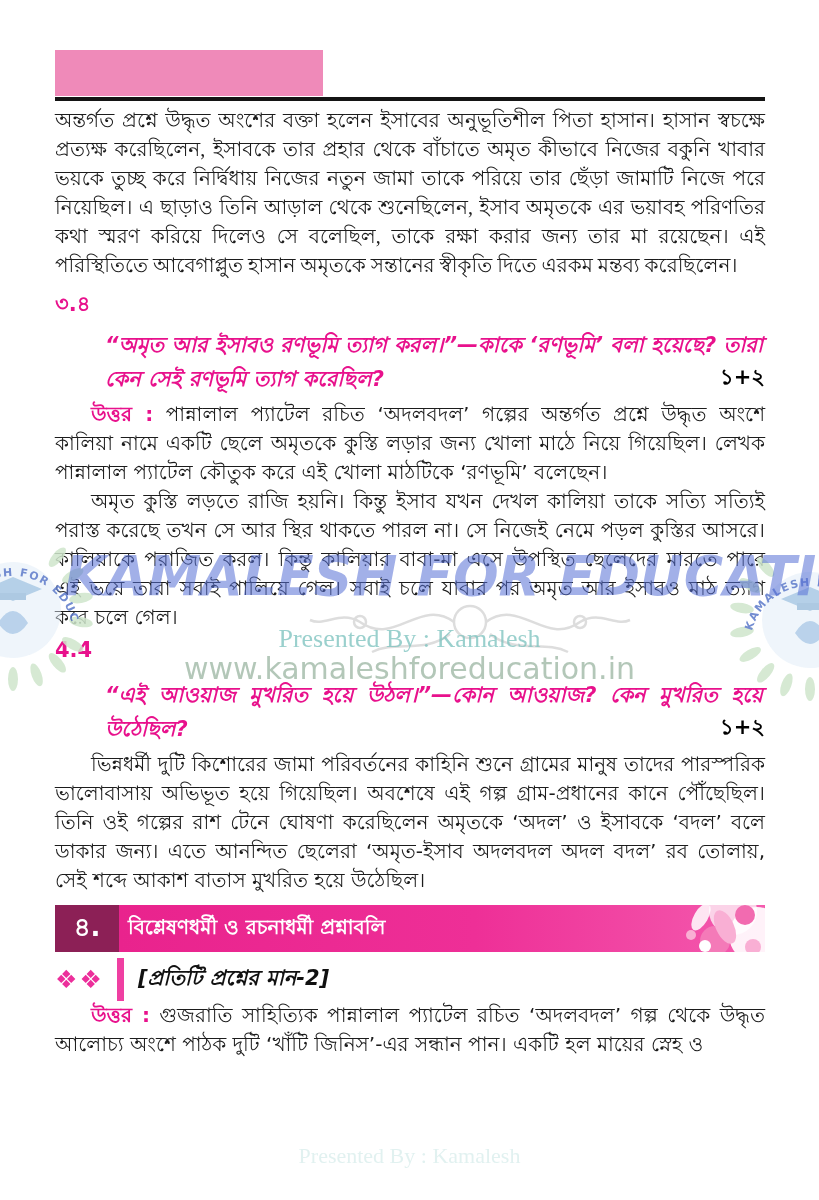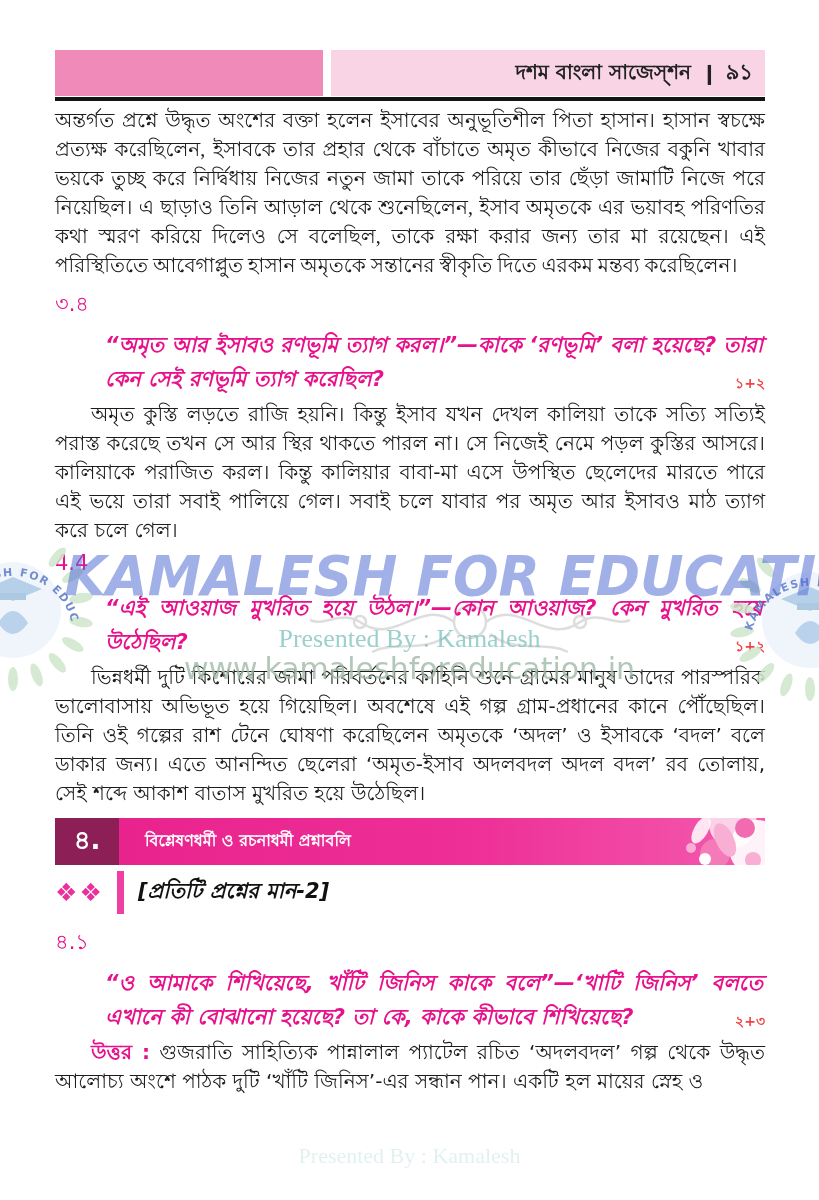--- a/index.html
+++ b/index.html
@@ -16,30 +16,30 @@
   .header-right .hsep{font-size:20px;font-weight:bold;color:#222;margin:0 8px 0 10px;}
   .header-right .hpg{font-size:21px;font-weight:bold;color:#222;}
   .header-rule{position:absolute;left:55px;top:97px;width:710px;height:4px;background:#141414;}
   
   .content{position:absolute;left:55px;top:106px;width:710px;z-index:1;}
   .body-par{font-size:20px;line-height:29px;text-align:justify;margin:0 0 8px 0;font-family:Liberation Serif, serif;}
   .ans{font-size:20px;line-height:29px;text-align:justify;margin:0;text-indent:36px;}
   .ans-label{color:#e8118c;font-weight:bold;}
   
   .q{display:flex;margin:2px 0 4px 0;}
-  .qnum{width:50px;flex:0 0 50px;font-size:21px;font-weight:normal;color:#e8118c;}
+  .qnum{width:50px;flex:0 0 50px;font-size:21px;font-weight:bold;color:#e8118c;}
   .qbody{flex:1;position:relative;}
   .qtext{font-size:21px;line-height:34px;font-weight:bold;font-style:italic;color:#e8118c;text-align:justify;display:block;padding-right:2px;margin-top:40px;}
-  .qmarks{position:absolute;right:0;bottom:0;font-size:14px;font-weight:bold;color:#ef4444;font-style:normal;}
+  .qmarks{position:absolute;right:0;bottom:0;font-size:21px;font-weight:bold;color:#000000;font-style:normal;}
   .q35{margin-top:6px;}
   
   .sec-banner{display:flex;margin-top:10px;height:47px;}
   .sec-num{flex:0 0 64px;background:#8c2056;color:#fff;display:flex;align-items:center;justify-content:center;font-size:26px;font-weight:bold;}
   .sec-title-wrap{flex:1;background:linear-gradient(90deg,#e9238d 0%,#ee2f97 55%,#f45bae 100%);position:relative;display:flex;align-items:center;overflow:hidden;}
-  .sec-title{color:#ffffff;font-size:16px;font-weight:bold;padding-left:26px;position:relative;z-index:2;}
+  .sec-title{color:#ffffff;font-size:20px;font-weight:bold;padding-left:9px;position:relative;z-index:2;}
   .sec-decor{position:absolute;right:0;top:0;height:47px;z-index:1;}
   
   .instr-row{display:flex;align-items:center;margin-top:6px;min-height:42px;}
   .instr-icons{flex:0 0 62px;color:#ec2f9b;font-size:25px;letter-spacing:2px;display:flex;align-items:center;}
   .instr-body{flex:1;border-left:7px solid #ef3fa2;padding:4px 0 4px 14px;display:flex;justify-content:space-between;align-items:center;}
   .instr-text{font-size:21px;font-weight:bold;color:#111;}
   .instr-note{font-size:21px;font-weight:bold;font-style:italic;color:#111;}
   .q41{margin-top:12px;}
   
   .wm-main{
@@ -67,39 +67,38 @@
   .ornament{position:absolute;left:300px;top:592px;z-index:0;opacity:0.7;pointer-events:none;}
 </style>
 </head>
 <body>
 
 <div class="page">
 
   <div class="header-bar">
     <div class="header-left"></div>
     <div class="header-gap"></div>
-    <div class="header-right">
-      <span class="ht">দশম বাংলা সাজেস্শন</span>
-      <span class="hsep">❙</span>
-      <span class="hpg">৯১</span>
-    </div>
   </div>
   <div class="header-rule"></div>
 
   <div class="content">
 
     <p class="body-par">অন্তর্গত প্রশ্নে উদ্ধৃত অংশের বক্তা হলেন ইসাবের অনুভূতিশীল পিতা হাসান। হাসান স্বচক্ষে প্রত্যক্ষ করেছিলেন, ইসাবকে তার প্রহার থেকে বাঁচাতে অমৃত কীভাবে নিজের বকুনি খাবার ভয়কে তুচ্ছ করে নির্দ্বিধায় নিজের নতুন জামা তাকে পরিয়ে তার ছেঁড়া জামাটি নিজে পরে নিয়েছিল। এ ছাড়াও তিনি আড়াল থেকে শুনেছিলেন, ইসাব অমৃতকে এর ভয়াবহ পরিণতির কথা স্মরণ করিয়ে দিলেও সে বলেছিল, তাকে রক্ষা করার জন্য তার মা রয়েছেন। এই পরিস্থিতিতে আবেগাপ্লুত হাসান অমৃতকে সন্তানের স্বীকৃতি দিতে এরকম মন্তব্য করেছিলেন।</p>
 
     <div class="q">
       <span class="qnum">৩.৪</span>
       <div class="qbody">
         <span class="qtext">“অমৃত আর ইসাবও রণভূমি ত্যাগ করল।”—কাকে ‘রণভূমি’ বলা হয়েছে? তারা কেন সেই রণভূমি ত্যাগ করেছিল?</span>
         <span class="qmarks">১+২</span>
       </div>
     </div>
+    <p class="ans">
+      <span class="ans-label">উত্তর :</span>
+      <span>পান্নালাল প্যাটেল রচিত ‘অদলবদল’ গল্পের অন্তর্গত প্রশ্নে উদ্ধৃত অংশে কালিয়া নামে একটি ছেলে অমৃতকে কুস্তি লড়ার জন্য খোলা মাঠে নিয়ে গিয়েছিল। লেখক পান্নালাল প্যাটেল কৌতুক করে এই খোলা মাঠটিকে ‘রণভূমি’ বলেছেন।</span>
+    </p>
     <p class="ans">অমৃত কুস্তি লড়তে রাজি হয়নি। কিন্তু ইসাব যখন দেখল কালিয়া তাকে সত্যি সত্যিই পরাস্ত করেছে তখন সে আর স্থির থাকতে পারল না। সে নিজেই নেমে পড়ল কুস্তির আসরে। কালিয়াকে পরাজিত করল। কিন্তু কালিয়ার বাবা-মা এসে উপস্থিত ছেলেদের মারতে পারে এই ভয়ে তারা সবাই পালিয়ে গেল। সবাই চলে যাবার পর অমৃত আর ইসাবও মাঠ ত্যাগ করে চলে গেল।</p>
 
     <div class="q q35">
       <span class="qnum">4.4</span>
       <div class="qbody">
         <span class="qtext">“এই আওয়াজ মুখরিত হয়ে উঠল।”—কোন আওয়াজ? কেন মুখরিত হয়ে উঠেছিল?</span>
         <span class="qmarks">১+২</span>
       </div>
     </div>
     <p class="ans">ভিন্নধর্মী দুটি কিশোরের জামা পরিবর্তনের কাহিনি শুনে গ্রামের মানুষ তাদের পারস্পরিক ভালোবাসায় অভিভূত হয়ে গিয়েছিল। অবশেষে এই গল্প গ্রাম-প্রধানের কানে পৌঁছেছিল। তিনি ওই গল্পের রাশ টেনে ঘোষণা করেছিলেন অমৃতকে ‘অদল’ ও ইসাবকে ‘বদল’ বলে ডাকার জন্য। এতে আনন্দিত ছেলেরা ‘অমৃত-ইসাব অদলবদল অদল বদল’ রব তোলায়, সেই শব্দে আকাশ বাতাস মুখরিত হয়ে উঠেছিল।</p>
@@ -125,27 +124,20 @@
     <div class="instr-row">
       <div class="instr-icons">
         <span>❖</span>
         <span>❖</span>
       </div>
       <div class="instr-body">
         <span class="instr-note">[প্রতিটি প্রশ্নের মান-2]</span>
       </div>
     </div>
 
-    <div class="q q41">
-      <span class="qnum">৪.১</span>
-      <div class="qbody">
-        <span class="qtext">“ও আমাকে শিখিয়েছে, খাঁটি জিনিস কাকে বলে”—‘খাটি জিনিস’ বলতে এখানে কী বোঝানো হয়েছে? তা কে, কাকে কীভাবে শিখিয়েছে?</span>
-        <span class="qmarks">২+৩</span>
-      </div>
-    </div>
     <p class="ans">
       <span class="ans-label">উত্তর :</span>
       <span>গুজরাতি সাহিত্যিক পান্নালাল প্যাটেল রচিত ‘অদলবদল’ গল্প থেকে উদ্ধৃত আলোচ্য অংশে পাঠক দুটি ‘খাঁটি জিনিস’-এর সন্ধান পান। একটি হল মায়ের স্নেহ ও</span>
     </p>
 
   </div>
 
   <svg class="ornament" width="340" height="75" viewBox="0 0 340 75">
     <g fill="none" stroke="#cfcfcf" stroke-width="2.5">
       <circle cx="170" cy="30" r="16"></circle>

